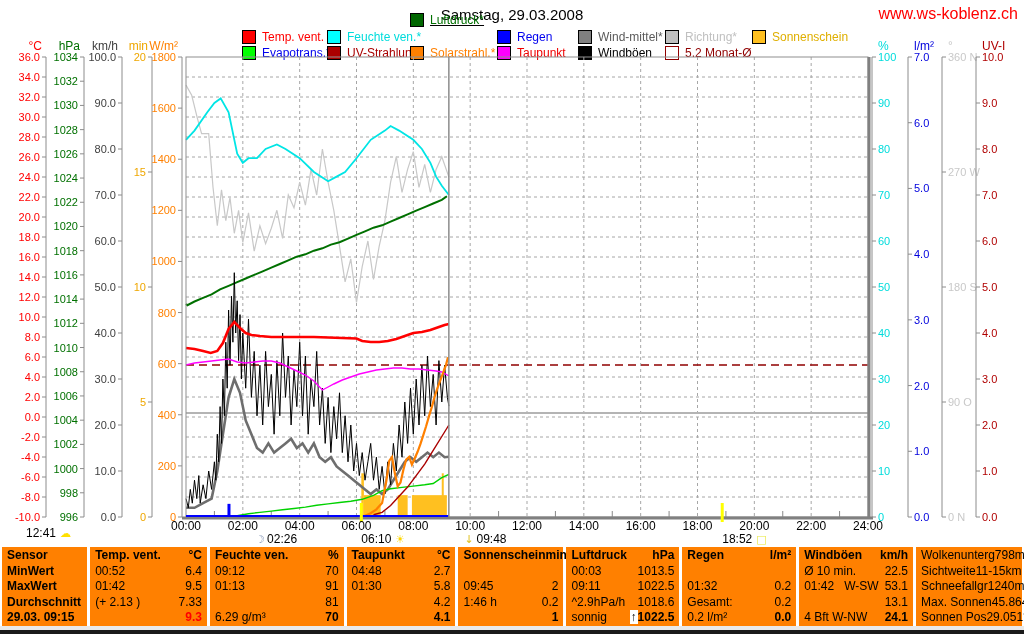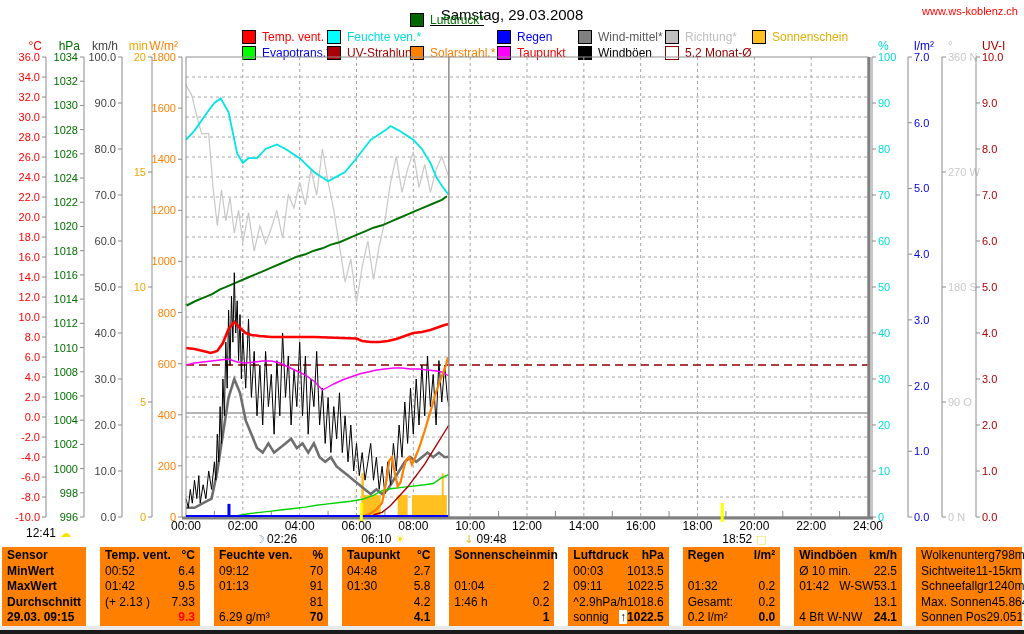--- a/index.html
+++ b/index.html
@@ -1,25 +1,25 @@
 <!DOCTYPE html>
 <html><head>
 <meta charset="utf-8">
 <style>
   html,body{margin:0;padding:0;background:#fff;}
   #stage{position:relative;width:1024px;height:634px;background:#fff;overflow:hidden;
          font-family:"Liberation Sans", sans-serif;}
   #page-title{position:absolute;top:6px;left:0;width:1024px;text-align:center;
               font-size:15px;color:#000;}
-  #site-link{position:absolute;top:5px;right:6px;font-size:11px;color:#ff0000;text-decoration:none;}
+  #site-link{position:absolute;top:5px;right:6px;font-size:16px;color:#ff0000;text-decoration:none;}
   .lg-item{position:absolute;display:flex;align-items:center;font-size:12px;white-space:nowrap;}
   .lg-sw{width:12px;height:12px;border:1px solid #000;margin-right:6px;display:inline-block;}
   #chart-svg{position:absolute;left:0;top:0;}
   
-  #btable{position:absolute;left:2px;top:547px;width:1020px;height:79px;display:flex;gap:14px;background:#fff;}
+  #btable{position:absolute;left:2px;top:547px;width:1020px;height:79px;display:flex;gap:3px;background:#fff;}
   .tcol{background:#ff8000;display:flex;flex-direction:column;justify-content:space-between;
         padding:1px 5px;box-sizing:border-box;font-size:12px;color:#000;}
   .trow{display:flex;justify-content:space-between;align-items:baseline;height:15px;line-height:15px;white-space:nowrap;}
   .trow .lf{text-align:left;}
   .trow .rt{text-align:right;margin-left:auto;}
   .hdr{font-weight:bold;}
   .bold{font-weight:bold;}
   .redval{color:#ff0000;font-weight:bold;}
   .arr{background:#fff;font-weight:bold;padding:0 1px;}
   #bottom-strip1{position:absolute;left:0;top:626px;width:1024px;height:4px;background:#e9e9e9;}
@@ -523,21 +523,21 @@
       <div class="tcol" style="width: 105px;">
         <div class="trow ">
           <span class="lf hdr">Sonnenschein</span>
           <span class="rt hdr">min</span>
         </div>
         <div class="trow ">
           <span class="lf "></span>
           <span class="rt "></span>
         </div>
         <div class="trow ">
-          <span class="lf ">01:04</span>
+          <span class="lf ">09:45</span>
           <span class="rt ">2</span>
         </div>
         <div class="trow ">
           <span class="lf ">1:46 h</span>
           <span class="rt ">0.2</span>
         </div>
         <div class="trow ">
           <span class="lf "></span>
           <span class="rt bold">1</span>
         </div>

